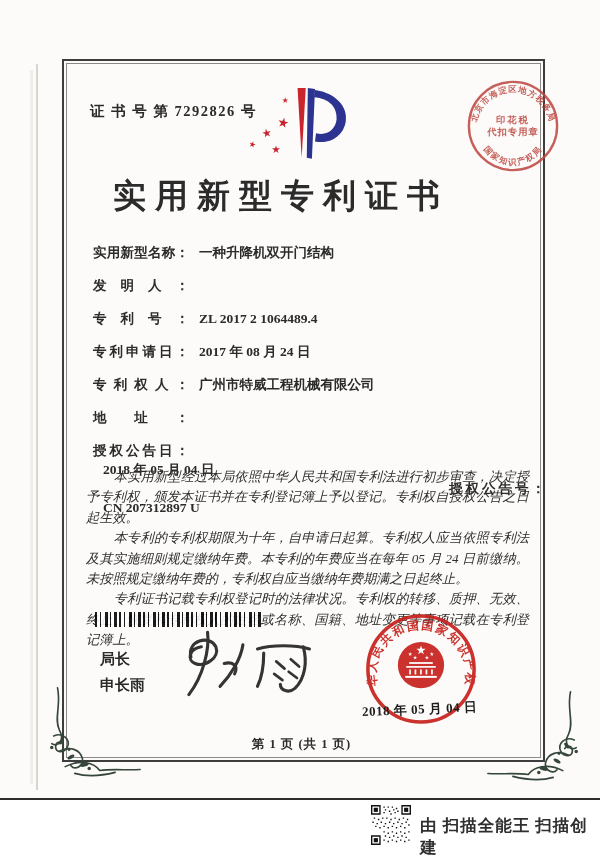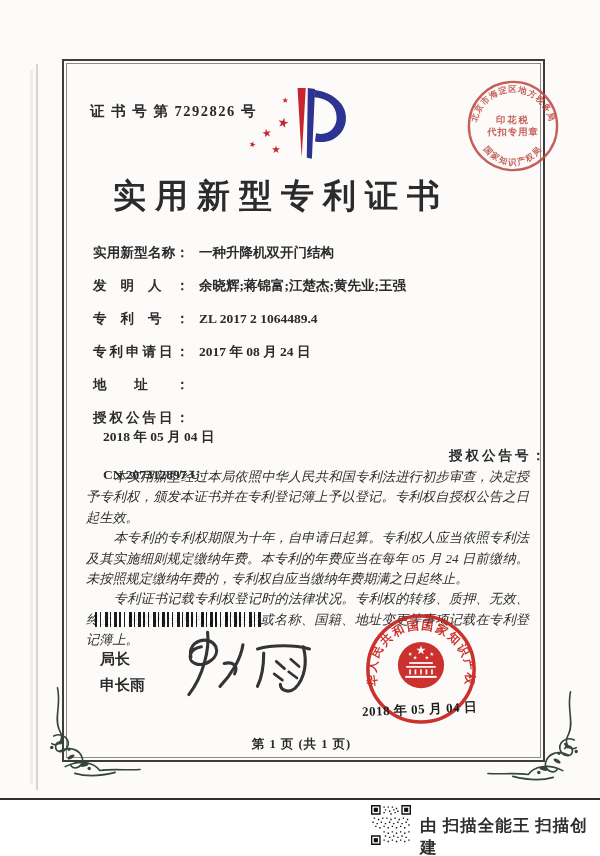--- a/index.html
+++ b/index.html
@@ -106,29 +106,32 @@
 
 <div class="abs title">实用新型专利证书</div>
 
 <div class="abs fields">
   <div class="frow">
     <span class="flabel">实用新型名称：</span>
     <span class="fvalue">一种升降机双开门结构</span>
   </div>
   <div class="frow">
     <span class="flabel">发明人：</span>
-    <span class="fvalue">余晓辉;蒋锦富;江楚杰;黄先业;王强</span>
   </div>
   <div class="frow">
     <span class="flabel">专利号：</span>
     <span class="fvalue">ZL 2017 2 1064489.4</span>
   </div>
   <div class="frow">
     <span class="flabel">专利申请日：</span>
     <span class="fvalue">2017 年 08 月 24 日</span>
+  </div>
+  <div class="frow">
+    <span class="flabel">专利权人：</span>
+    <span class="fvalue">广州市特威工程机械有限公司</span>
   </div>
   <div class="frow">
     <span class="flabel">地址：</span>
   </div>
   <div class="grant-row">
     <span class="flabel">授权公告日：</span>
     <span class="gv">2018 年 05 月 04 日</span>
     <span class="flabel g2">授权公告号：</span>
     <span class="gv">CN 207312897 U</span>
   </div>

